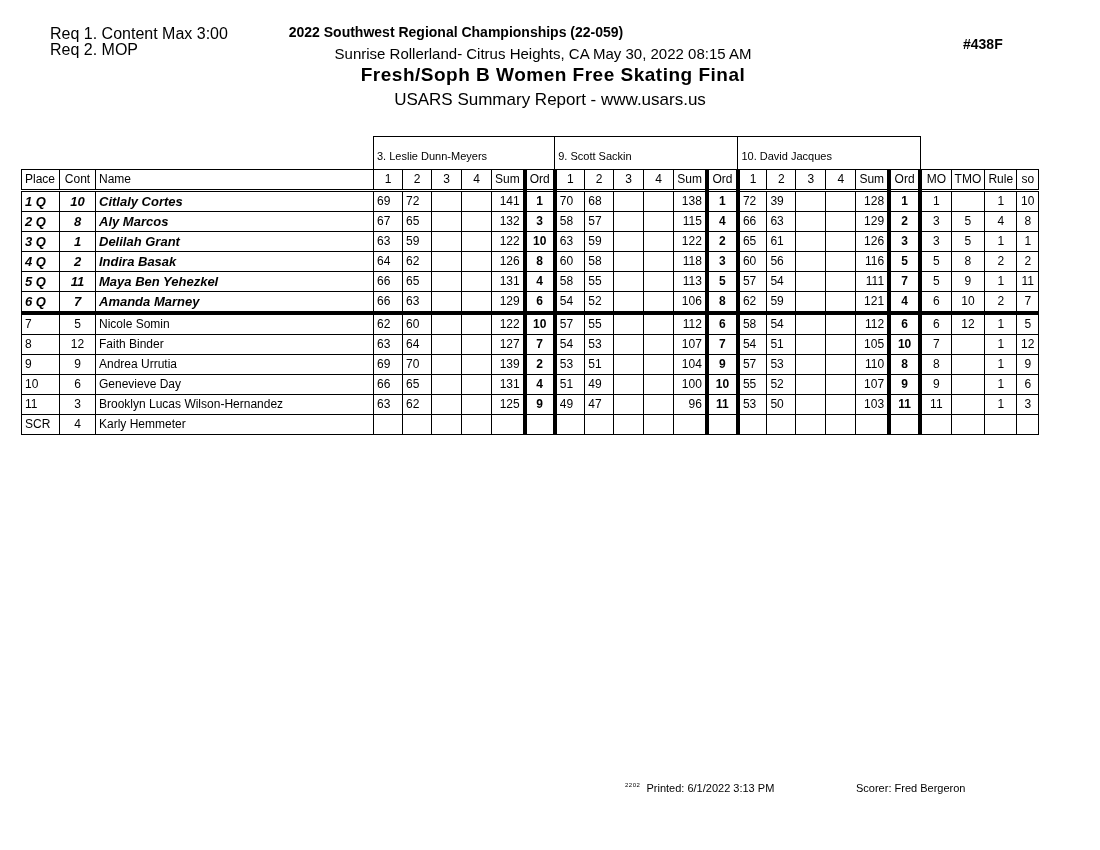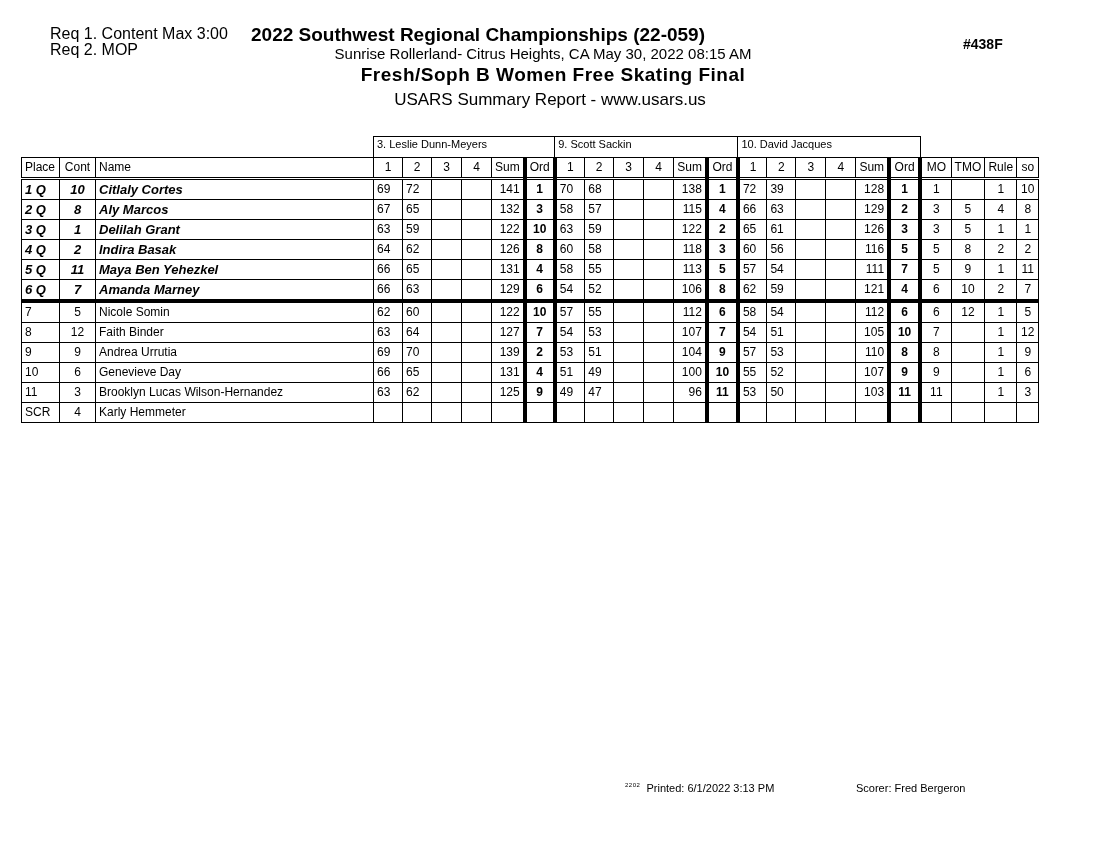--- a/index.html
+++ b/index.html
@@ -1,26 +1,26 @@
 <!DOCTYPE html>
 <html><head>
 <meta charset="utf-8">
 <style>
   html, body { margin:0; padding:0; background:#ffffff; }
   body { width:1100px; height:850px; position:relative; overflow:hidden; font-family:"Liberation Sans", sans-serif; color:#000; }
   .abs { position:absolute; white-space:nowrap; }
   .req { left:23px; font-size:16px;margin-left:27px; }
-  .title1 { left:0; width:912px; text-align:center; top:24px; font-size:19px; font-weight:bold;margin-left:22px; }
+  .title1 { left:0; width:912px; text-align:center; top:24px; font-size:14px; font-weight:bold; }
   .title2 { left:0; width:1086px; text-align:center; top:45px; font-size:15px; }
   .title3 { left:0; width:1106px; text-align:center; top:64px; font-size:19px; font-weight:bold; letter-spacing:0.5px; }
   .title4 { left:0; width:1100px; text-align:center; top:90px; font-size:17px; }
   .eventno { left:963px; top:36px; font-size:14px; font-weight:bold; }
   table.grid { position:absolute; left:21px; top:136px; border-collapse:collapse; table-layout:fixed; font-size:12px; }
   table.grid td { border:1px solid #000; padding:0 3px; height:19px; line-height:19px; overflow:hidden; white-space:nowrap; }
-  table.grid tr.judges td { height:20px; vertical-align:top; line-height:14px; padding-top:0; }
+  table.grid tr.judges td { height:20px; vertical-align:top; line-height:14px; padding-top:12px; }
   table.grid tr.judges td.blank { border:none; }
   table.grid tr.colhead td { border-bottom:3px double #000; text-align:center; }
   table.grid tr.colhead td.left { text-align:left; }
   .c { text-align:center; }
   .r { text-align:right; }
   .b { font-weight:bold; }
   .thickL { border-left:4px solid #000 !important; }
   .thickR { border-right:4px solid #000 !important; }
   tr.cutline td { border-bottom:4px solid #000 !important; }
   tr.q td.name, tr.q td.place, tr.q td.cont { font-weight:bold; font-size:13px;font-style:italic; }

